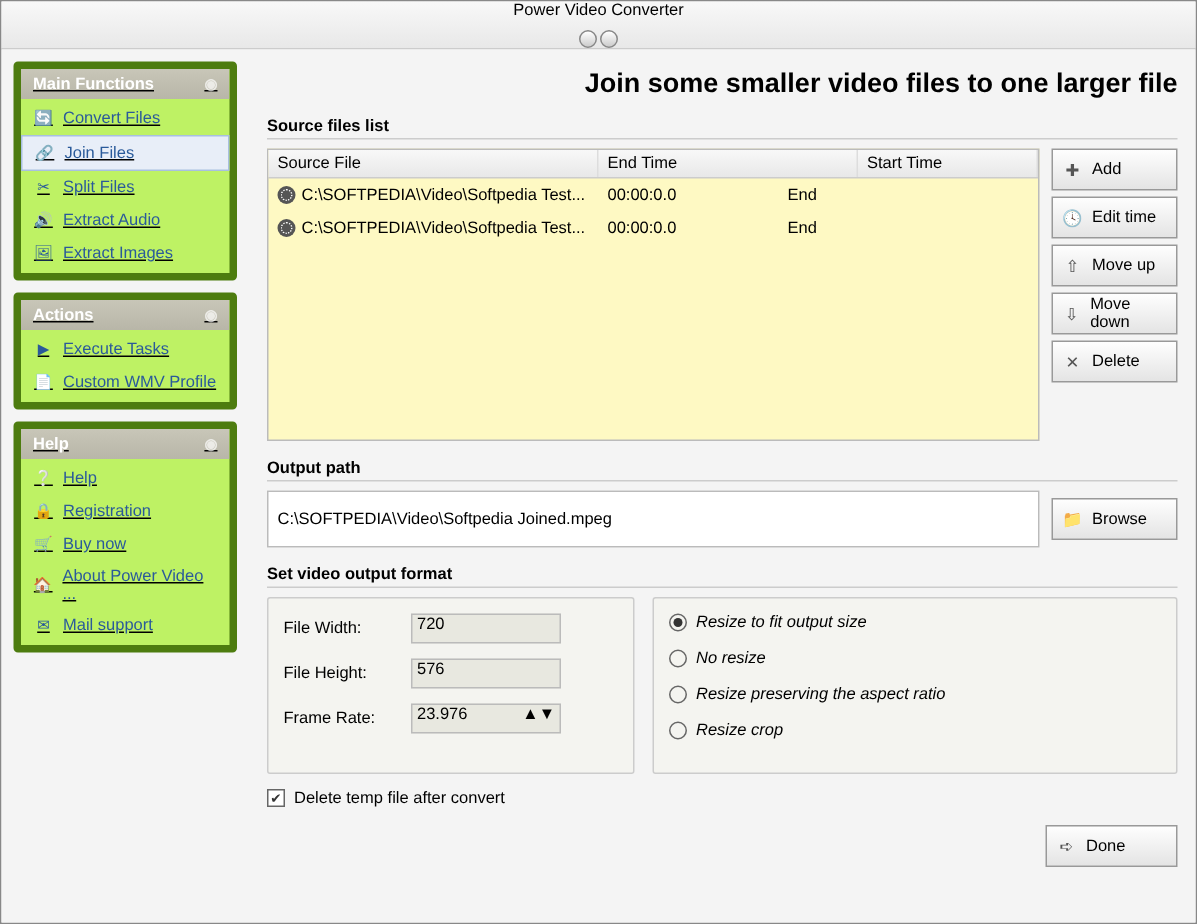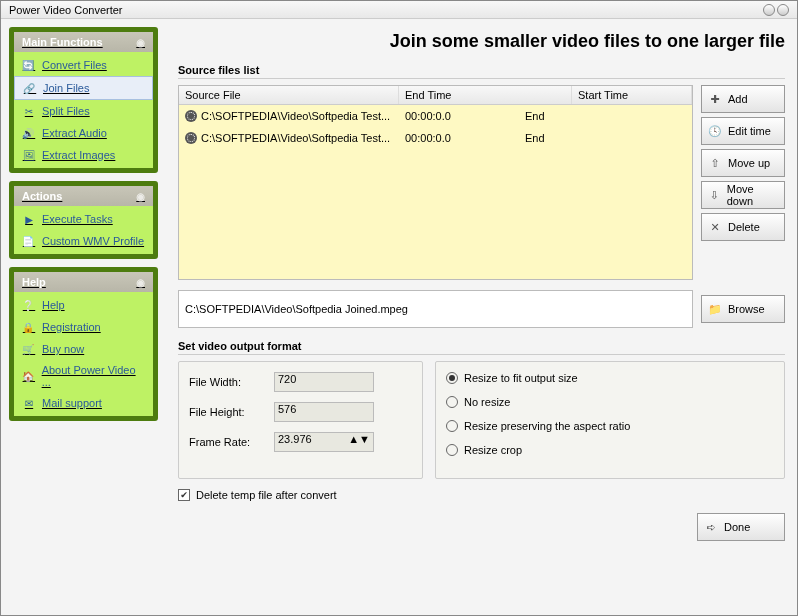--- a/index.html
+++ b/index.html
@@ -1,18 +1,18 @@
 <!DOCTYPE html>
 <html><head>
 <meta charset="utf-8">
 <style>
 * { box-sizing: border-box; margin: 0; padding: 0; font-family: Tahoma, Arial, sans-serif; font-size: 11px; }
 body { background: #f0f0f0; width: 798px; height: 616px; overflow: hidden; }
 .window { width: 798px; height: 616px; border: 1px solid #888; background: #fff; display: flex; flex-direction: column; }
-.titlebar { height: 18px; background: linear-gradient(#f8f8f8, #e8e8e8); border-bottom: 1px solid #ccc; display: flex; align-items: center; padding: 0 8px; justify-content: space-between; }
+.titlebar { height: 32px; background: linear-gradient(#f8f8f8, #e8e8e8); border-bottom: 1px solid #ccc; display: flex; align-items: center; padding: 0 8px; justify-content: space-between; flex-direction: column; }
 .titlebar-buttons { display: flex; gap: 2px; }
 .titlebar-btn { width: 12px; height: 12px; border: 1px solid #888; border-radius: 50%; background: linear-gradient(#fff, #ccc); }
 .body { flex: 1; display: flex; background: #f4f4f4; }
 .sidebar { width: 165px; padding: 8px; display: flex; flex-direction: column; gap: 8px; }
 .panel { border: 5px solid #4d7c0f; border-radius: 3px; background: #bef264; overflow: hidden; text-decoration: underline; }
 .panel-header { background: linear-gradient(#c8c6b8, #b8b6a8); color: #fff; font-weight: bold; padding: 4px 8px; display: flex; justify-content: space-between; align-items: center; }
 .panel-header .gear { color: rgba(255,255,255,0.7); font-size: 10px; }
 .panel-body { padding: 2px 0; }
 .nav-item { display: flex; align-items: center; gap: 6px; padding: 4px 8px; cursor: pointer; color: #2a5a9a; }
 .nav-item.selected { background: #e8eef8; border: 1px solid #a8c0e0; }
@@ -41,21 +41,21 @@
 .combo { height: 22px; border: 1px solid #999; background: linear-gradient(#fefefe,#e0e0e0); display: flex; align-items: center; padding: 0 4px 0 8px; width: 150px; justify-content: space-between; }
 .combo .spin { display: flex; flex-direction: column; line-height: 6px; font-size: 7px; color: #555; }
 .fmt-panels { display: flex; gap: 12px; }
 .fmt-left, .fmt-right { border: 1px solid #ccc; border-radius: 2px; padding: 10px; background: #f4f4f0; }
 .fmt-left { flex: 0 0 245px; }
 .fmt-right { flex: 1; }
 .frow { display: flex; align-items: center; gap: 10px; margin-bottom: 10px; }
 .frow label { width: 75px; }
 .val { width: 100px; height: 20px; border: 1px solid #bbb; background: #e8e8e0; padding: 0 3px; display: flex; }
 .val.combo-s { justify-content: space-between; }
-.radio-row { display: flex; align-items: center; gap: 6px; margin-bottom: 12px; }
+.radio-row { display: flex; align-items: center; gap: 6px; margin-bottom: 12px; font-style: italic; }
 .radio { width: 12px; height: 12px; border: 1px solid #666; border-radius: 50%; display: inline-flex; align-items: center; justify-content: center; }
 .radio.checked::after { content: ''; width: 6px; height: 6px; background: #333; border-radius: 50%; }
 .check-row { display: flex; align-items: center; gap: 6px; margin-top: 10px; }
 .check { width: 12px; height: 12px; border: 1px solid #666; background: #fff; display: inline-flex; align-items: center; justify-content: center; font-size: 9px; color: #333; }
 .footer { display: flex; justify-content: flex-end; padding: 12px 0 0; }
 .done-btn { width: 88px; height: 28px; }
 </style>
 </head>
 <body>
 
@@ -188,20 +188,21 @@
               <span>Move down</span>
             </div>
           <div class="btn btn-wide">
               <span class="bicon">✕</span>
               <span>Delete</span>
             </div>
         </div>
       </div>
 
       <div style="height:10px"></div>
+      <div class="group-label">Output path</div>
       <div class="output-row">
         <input class="textfield" value="C:\SOFTPEDIA\Video\Softpedia Joined.mpeg" style="">
         <div class="btn btn-wide">
             <span class="bicon">📁</span>
             <span>Browse</span>
           </div>
       </div>
 
       <div class="group-label">Set video output format</div>
       <div class="fmt-panels">

